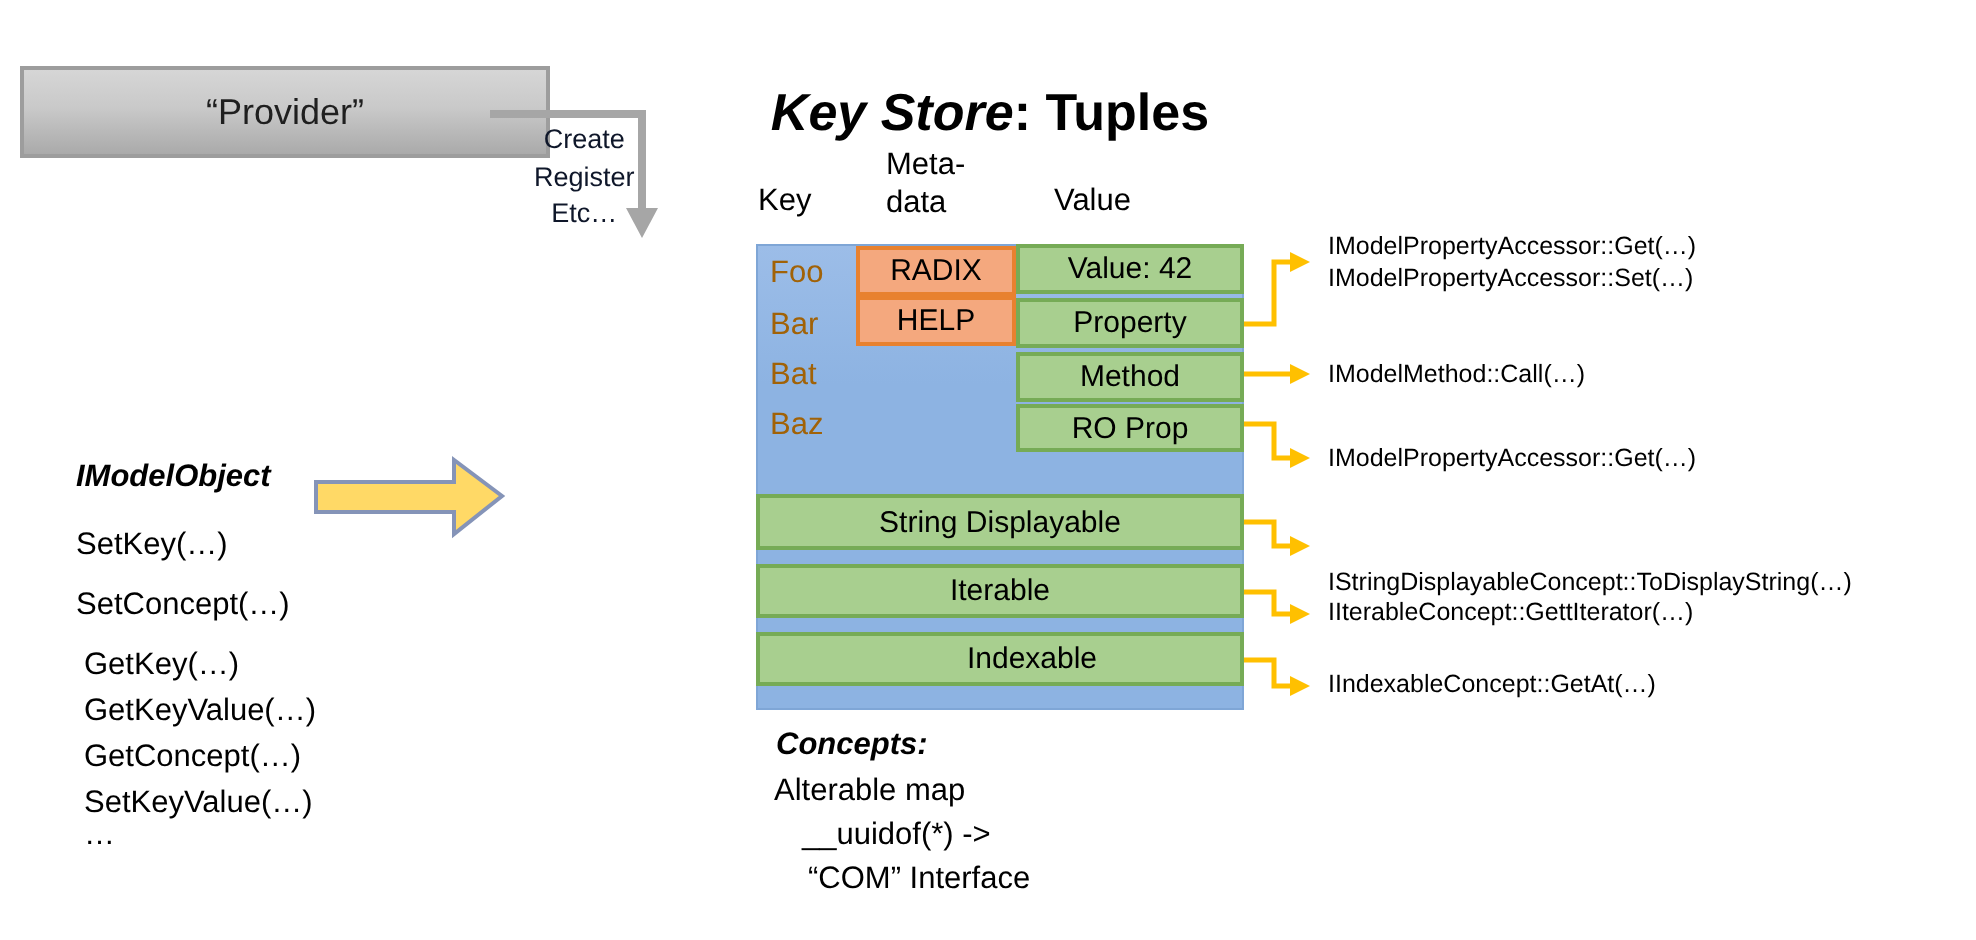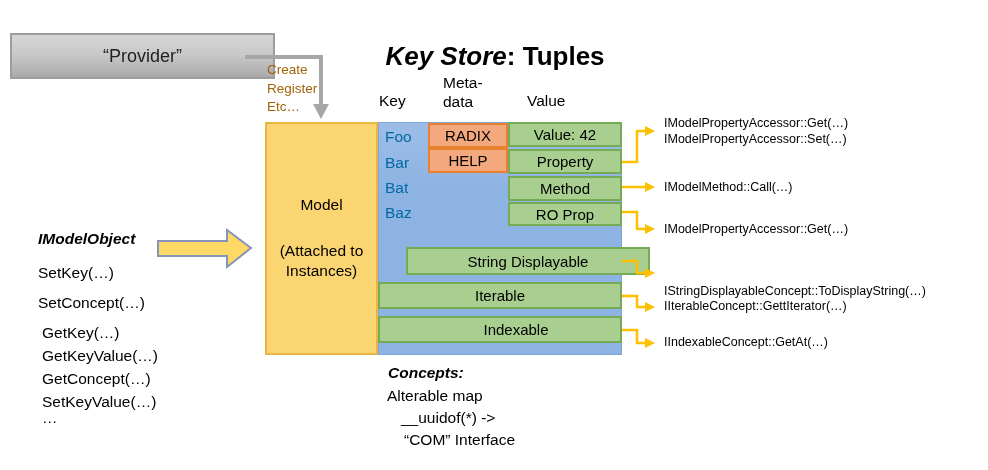--- a/index.html
+++ b/index.html
@@ -10,21 +10,21 @@
   }
 
   .provider-box {
     position:absolute; left:10px; top:33px; width:265px; height:46px;
     background:linear-gradient(180deg,#d6d6d6 0%,#c9c9c9 45%,#aaaaaa 100%);
     border:2px solid #9d9d9d;
     display:flex; align-items:center; justify-content:center;
     font-size:18px; color:#1f1f1f;
   }
 
-  .connector-label { position:absolute; left:267px; top:61px; font-size:13.5px; line-height:18.5px; color:#a16207; }
+  .connector-label { position:absolute; left:267px; top:61px; font-size:13.5px; line-height:18.5px; color:#0f172a;text-align:center; }
 
   .title { position:absolute; left:330px; top:41px; width:330px; text-align:center; font-size:26px; font-weight:bold; white-space:nowrap; }
   .title .it { font-style:italic; }
 
   .col-header { position:absolute; font-size:15.5px; }
   .h-key   { left:379px; top:92px; }
   .h-meta  { left:443px; top:73px; line-height:19px; }
   .h-value { left:527px; top:92px; }
 
   .model-box {
@@ -35,21 +35,21 @@
   .model-l1 { top:72px; }
   .model-l2 { top:118px; }
   .model-l3 { top:138px; }
 
   .blue-box {
     position:absolute; left:378px; top:122px; width:244px; height:233px;
     background:linear-gradient(180deg,#9cbde8 0%,#8db3e2 30%);
     border:1px solid #7fa6d6;
   }
 
-  .key-label { position:absolute; left:385px; color:#0369a1; font-size:15.5px; }
+  .key-label { position:absolute; left:385px; color:#a16207; font-size:15.5px; }
   .key-0 { top:128px; } .key-1 { top:154px; } .key-2 { top:179px; } .key-3 { top:204px; }
 
   .meta-box {
     position:absolute; left:428px; width:80px; height:25px;
     background:#f4a87e; border:2px solid #e8812f;
     display:flex; align-items:center; justify-content:center; font-size:15px;
   }
   .meta-0 { top:123px; } .meta-1 { top:148px; height:25px; }
 
   .val-box {
@@ -57,21 +57,21 @@
     background:#a8cf8f; border:2px solid #76ab56;
     display:flex; align-items:center; justify-content:center; font-size:15px;
   }
   .val-0 { top:122px; } .val-1 { top:149px; } .val-2 { top:176px; } .val-3 { top:202px; height:24px; }
 
   .bar {
     position:absolute; left:378px; width:244px;
     background:#a8cf8f; border:2px solid #76ab56;
     display:flex; align-items:center; justify-content:center; font-size:15px;
   }
-  .bar-0 { top:247px; height:28px;margin-left:28px; }
+  .bar-0 { top:247px; height:28px; }
   .bar-1 { top:282px; height:27px; }
   .bar-2 { top:316px; height:27px;padding-left:32px; }
 
   .imo-heading { position:absolute; left:38px; top:198px; font-size:15.5px; font-weight:bold; font-style:italic;margin-top:32px; }
   .method { position:absolute; font-size:15.5px;margin-top:28px; }
   .m-0 { left:38px; top:236px; }
   .m-1 { left:38px; top:266px; }
   .m-2 { left:42px; top:296px; }
   .m-3 { left:42px; top:319px; }
   .m-4 { left:42px; top:342px; }
@@ -113,25 +113,20 @@
     <span class="it">Key Store</span><span>: Tuples</span>
   </div>
 
   <div class="col-header h-key">Key</div>
   <div class="col-header h-meta">
     <div>Meta-</div>
     <div>data</div>
   </div>
   <div class="col-header h-value">Value</div>
 
-  <div class="model-box">
-    <div class="line model-l1">Model</div>
-    <div class="line model-l2">(Attached to</div>
-    <div class="line model-l3">Instances)</div>
-  </div>
 
   <div class="blue-box"></div>
 
   <div class="key-label key-0">Foo</div>
   <div class="key-label key-1">Bar</div>
   <div class="key-label key-2">Bat</div>
   <div class="key-label key-3">Baz</div>
 
   <div class="meta-box meta-0">RADIX</div>
   <div class="meta-box meta-1">HELP</div>

